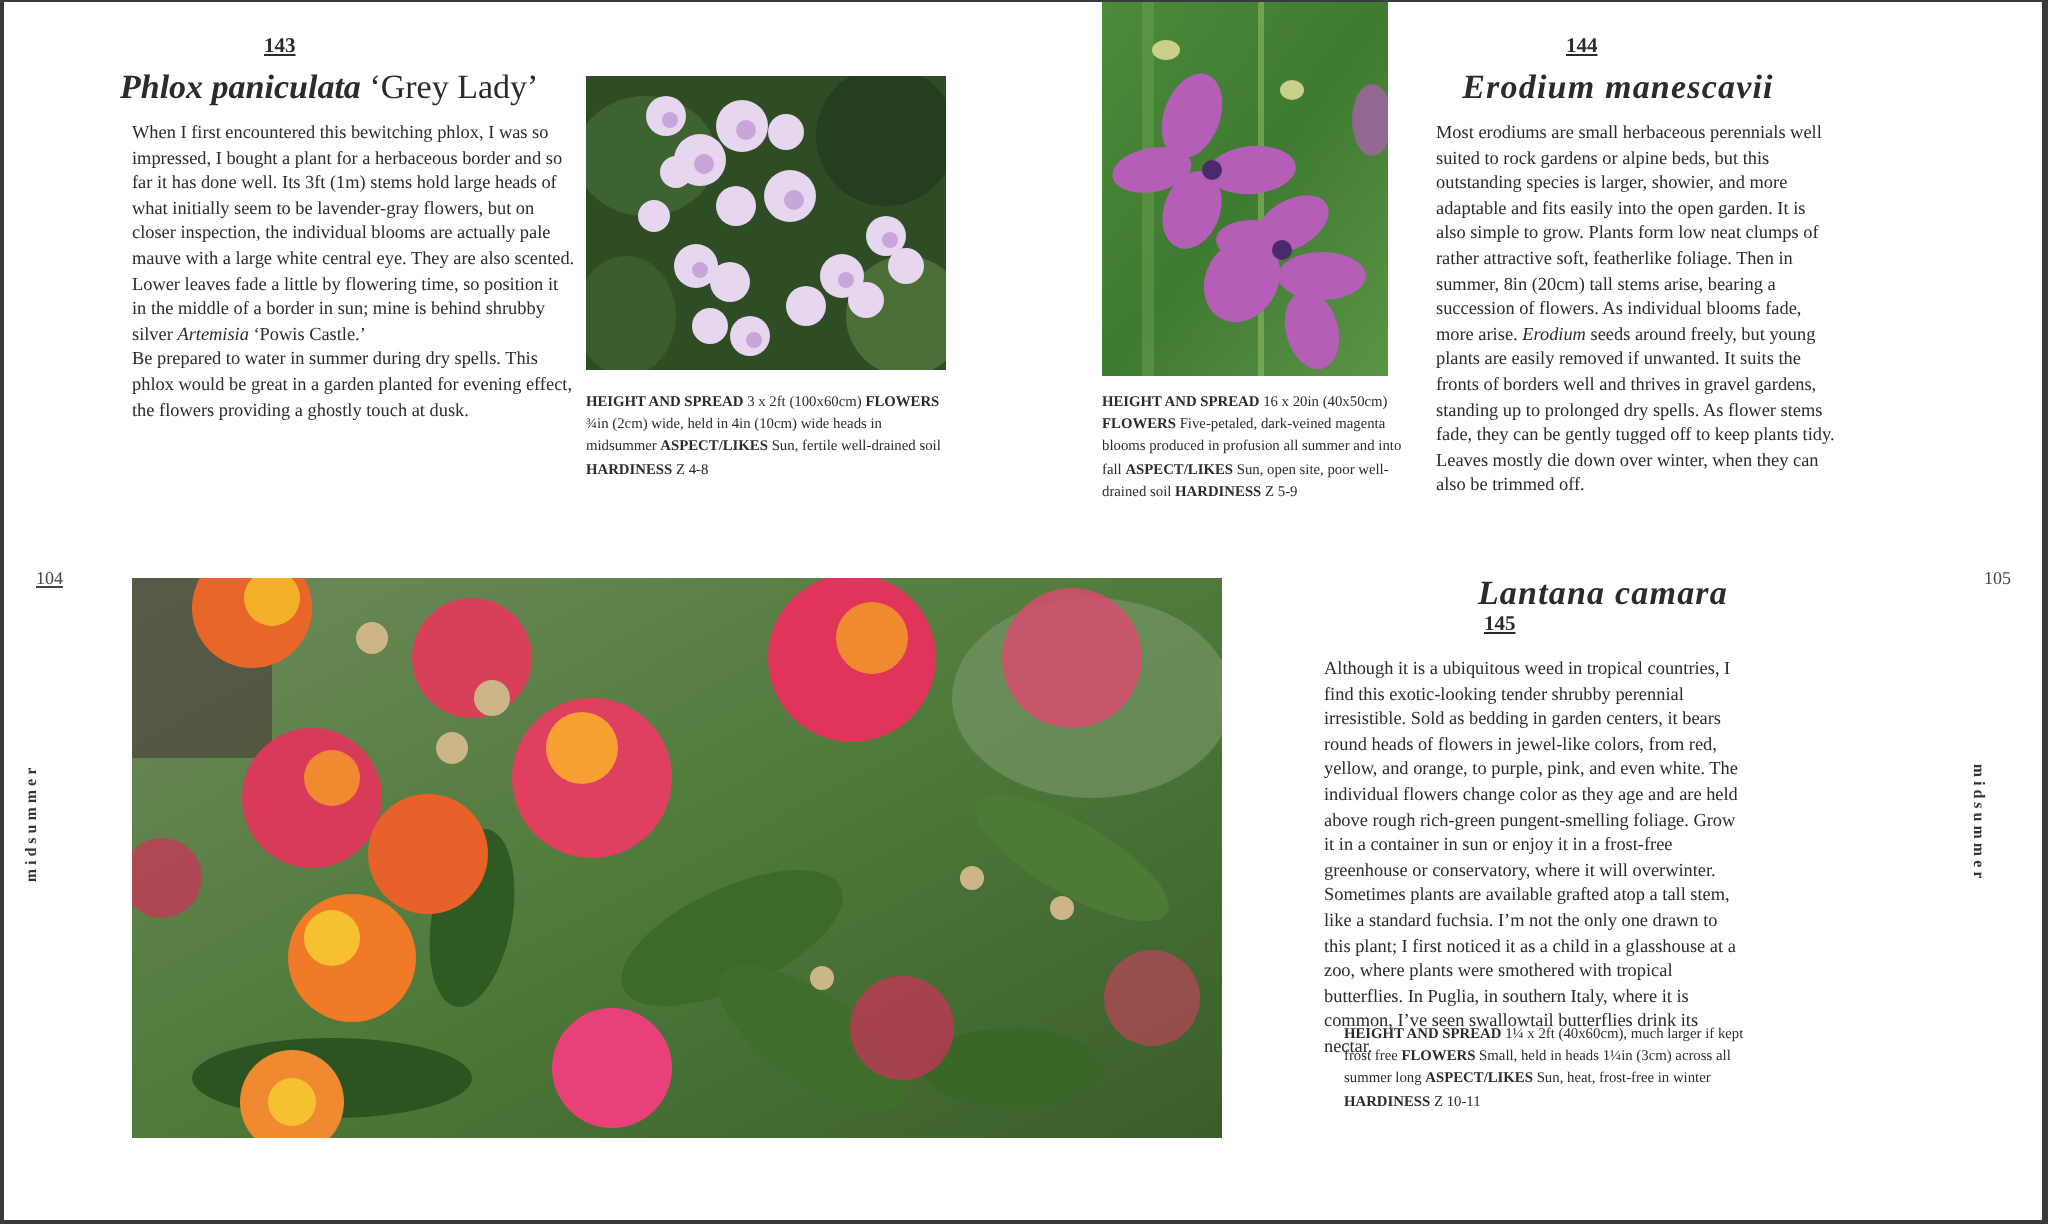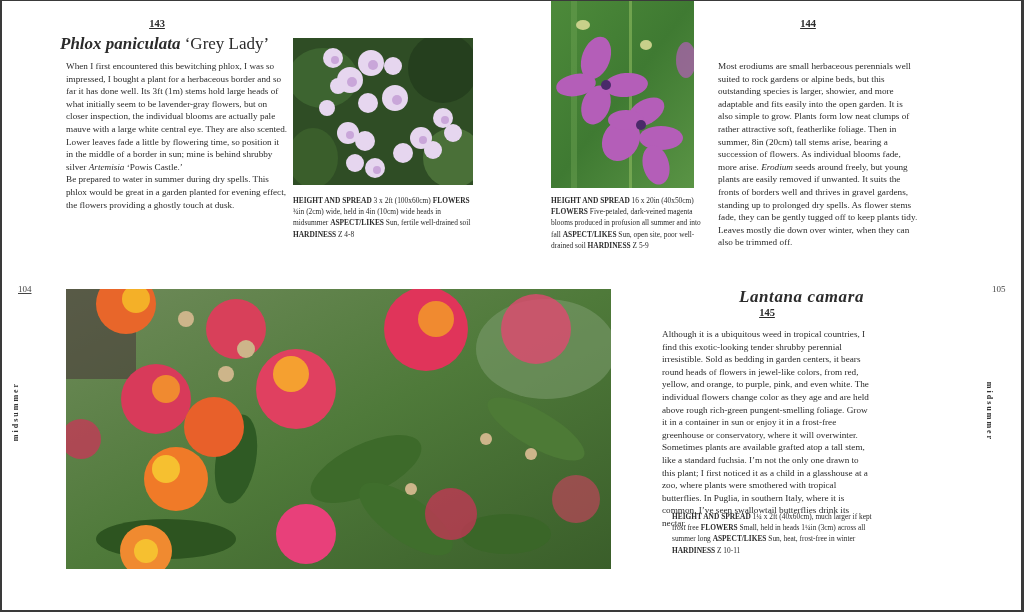--- a/index.html
+++ b/index.html
@@ -1,19 +1,19 @@
 <!DOCTYPE html>
 <html><head>
 <meta charset="utf-8">
 <style>
   html, body { margin:0; padding:0; }
   body { width:1024px; height:612px; overflow:hidden; background:#3a3a3a; }
   .frame { position:absolute; left:2px; top:1px; width:1019px; height:609px; background:#fff; overflow:hidden; }
   .serif { font-family:"Liberation Serif","DejaVu Serif",serif; color:#2b2b2b; }
-  .num { position:absolute; font-size:10.5px; font-weight:bold; text-decoration:underline; text-align:center; }
+  .num { position:absolute; font-size:10.5px; font-weight:bold; text-decoration:underline; }
   .title { position:absolute; font-size:17px; font-style:italic; font-weight:bold; text-align:center; white-space:nowrap; }
   .title .roman { font-style:normal; font-weight:normal; }
   .body { position:absolute; font-size:9.2px; line-height:12.6px; }
   .body p { margin:0; }
   .spec { position:absolute; font-size:7.4px; line-height:11.2px; }
   .spec b { font-weight:bold; }
   .folio { position:absolute; font-size:9px; color:#444; }
   .running { position:absolute; font-size:8px; letter-spacing:2px; font-weight:bold; color:#333; white-space:nowrap; }
   .photo { position:absolute; overflow:hidden; }
   .photo svg { display:block; width:100%; height:100%; }
@@ -101,20 +101,21 @@
       </g>
       <circle cx="55" cy="85" r="5" fill="#4a2a6a"></circle>
       <circle cx="90" cy="125" r="5" fill="#4a2a6a"></circle>
     </svg>
   </div>
   <div class="spec" style="left:549px;top:194px;width:150px;">
     <b>HEIGHT AND SPREAD</b><span> 16 x 20in (40x50cm) </span><b>FLOWERS</b><span> Five-petaled, dark-veined magenta blooms produced in profusion all summer and into fall </span><b>ASPECT/LIKES</b><span> Sun, open site, poor well-drained soil </span><b>HARDINESS</b><span> Z 5-9</span>
   </div>
 
   <div class="num" style="left:781px;top:17px;width:50px;">144</div>
+  <div class="title" style="left:710px;top:33px;width:194px;letter-spacing:0.6px;">Erodium manescavii</div>
   <div class="body" style="left:716px;top:59px;width:200px;">
     <p><span>Most erodiums are small herbaceous perennials well suited to rock gardens or alpine beds, but this outstanding species is larger, showier, and more adaptable and fits easily into the open garden. It is also simple to grow. Plants form low neat clumps of rather attractive soft, featherlike foliage. Then in summer, 8in (20cm) tall stems arise, bearing a succession of flowers. As individual blooms fade, more arise. </span><i>Erodium</i><span> seeds around freely, but young plants are easily removed if unwanted. It suits the fronts of borders well and thrives in gravel gardens, standing up to prolonged dry spells. As flower stems fade, they can be gently tugged off to keep plants tidy. Leaves mostly die down over winter, when they can also be trimmed off.</span></p>
   </div>
 
   <div class="folio" style="left:16px;top:283px;text-decoration:underline;">104</div>
   <div class="folio" style="left:990px;top:283px;">105</div>
   <div class="running" style="left:-16px;top:406px;transform:rotate(-90deg);">midsummer</div>
   <div class="running" style="left:958px;top:406px;transform:rotate(90deg);">midsummer</div>
 
   <div class="photo" style="left:64px;top:288px;width:545px;height:280px;">

